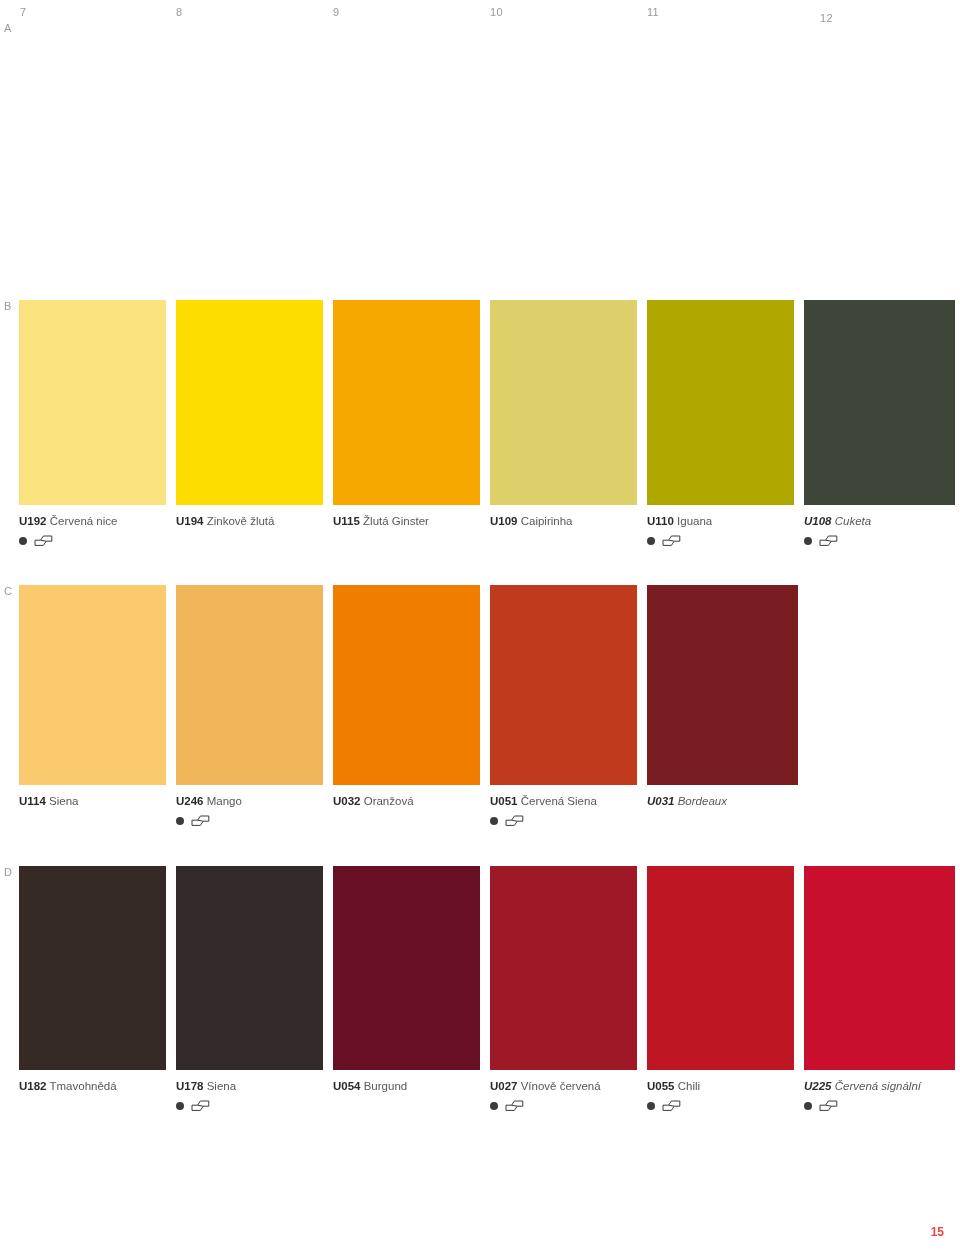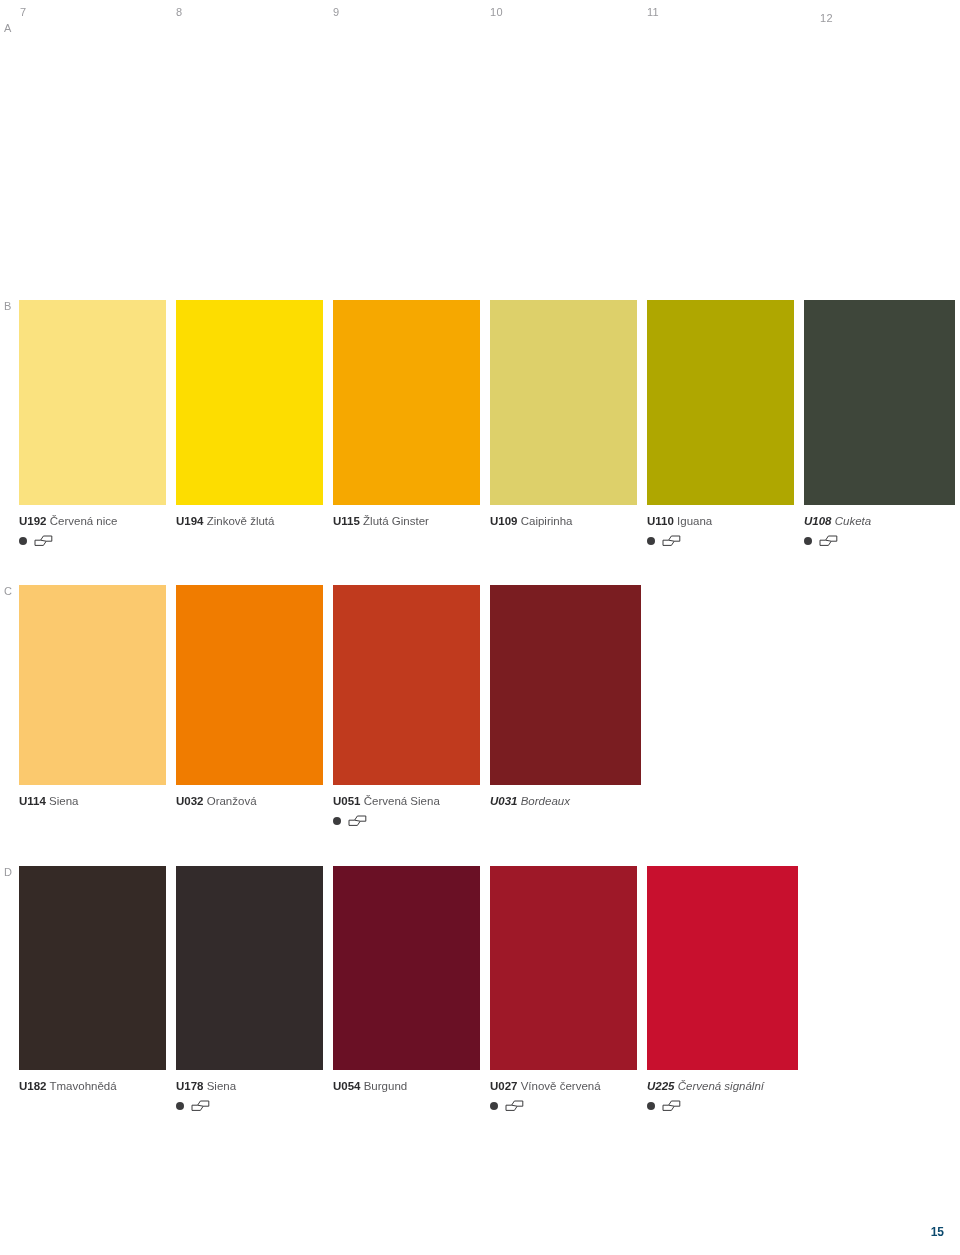--- a/index.html
+++ b/index.html
@@ -102,21 +102,21 @@
 
   .band-icon { display: block; }
 
   
   .page-number {
     position: absolute;
     right: 16px;
     bottom: 16px;
     font-size: 12px;
     font-weight: bold;
-    color: #0c4a6e;
+    color: #ef4444;
     font-family: "Liberation Sans", sans-serif;
   }
 </style>
 </head>
 <body>
 
 <div class="page">
 
   <div class="col-ruler">
       <div class="col-num" style="left: 20px;">7</div>
@@ -209,20 +209,31 @@
           <div class="swatch-caption"><span class="swatch-code">U114</span> <span class="swatch-name">Siena</span></div>
           <div class="swatch-icons icons-hidden">
             <span class="dot-icon"></span>
             <svg width="19" height="11" viewBox="0 0 19 11" class="band-icon">
               <path d="M1 10.4 L1 5.2 L6.6 5.2 L9.4 1.0 L17.8 1.0 L17.8 6.2 L12.2 6.2 L9.4 10.4 Z" fill="none" stroke="#3c3c3e" stroke-width="1" stroke-linejoin="round"></path>
               <line x1="6.6" y1="5.2" x2="12.2" y2="6.2" stroke="#3c3c3e" stroke-width="1"></line>
             </svg>
           </div>
         </div>
         <div class="swatch-cell">
+          <div class="swatch-chip" style="height: 200px; background: rgb(242, 182, 90);"></div>
+          <div class="swatch-caption"><span class="swatch-code">U246</span> <span class="swatch-name">Mango</span></div>
+          <div class="swatch-icons">
+            <span class="dot-icon"></span>
+            <svg width="19" height="11" viewBox="0 0 19 11" class="band-icon">
+              <path d="M1 10.4 L1 5.2 L6.6 5.2 L9.4 1.0 L17.8 1.0 L17.8 6.2 L12.2 6.2 L9.4 10.4 Z" fill="none" stroke="#3c3c3e" stroke-width="1" stroke-linejoin="round"></path>
+              <line x1="6.6" y1="5.2" x2="12.2" y2="6.2" stroke="#3c3c3e" stroke-width="1"></line>
+            </svg>
+          </div>
+        </div>
+        <div class="swatch-cell">
           <div class="swatch-chip" style="height: 200px; background: rgb(240, 124, 0);"></div>
           <div class="swatch-caption"><span class="swatch-code">U032</span> <span class="swatch-name">Oranžová</span></div>
           <div class="swatch-icons icons-hidden">
             <span class="dot-icon"></span>
             <svg width="19" height="11" viewBox="0 0 19 11" class="band-icon">
               <path d="M1 10.4 L1 5.2 L6.6 5.2 L9.4 1.0 L17.8 1.0 L17.8 6.2 L12.2 6.2 L9.4 10.4 Z" fill="none" stroke="#3c3c3e" stroke-width="1" stroke-linejoin="round"></path>
               <line x1="6.6" y1="5.2" x2="12.2" y2="6.2" stroke="#3c3c3e" stroke-width="1"></line>
             </svg>
           </div>
         </div>
@@ -288,20 +299,31 @@
           <div class="swatch-caption"><span class="swatch-code">U027</span> <span class="swatch-name">Vínově červená</span></div>
           <div class="swatch-icons">
             <span class="dot-icon"></span>
             <svg width="19" height="11" viewBox="0 0 19 11" class="band-icon">
               <path d="M1 10.4 L1 5.2 L6.6 5.2 L9.4 1.0 L17.8 1.0 L17.8 6.2 L12.2 6.2 L9.4 10.4 Z" fill="none" stroke="#3c3c3e" stroke-width="1" stroke-linejoin="round"></path>
               <line x1="6.6" y1="5.2" x2="12.2" y2="6.2" stroke="#3c3c3e" stroke-width="1"></line>
             </svg>
           </div>
         </div>
         <div class="swatch-cell">
+          <div class="swatch-chip" style="height: 204px; background: rgb(190, 22, 34);"></div>
+          <div class="swatch-caption"><span class="swatch-code">U055</span> <span class="swatch-name">Chili</span></div>
+          <div class="swatch-icons">
+            <span class="dot-icon"></span>
+            <svg width="19" height="11" viewBox="0 0 19 11" class="band-icon">
+              <path d="M1 10.4 L1 5.2 L6.6 5.2 L9.4 1.0 L17.8 1.0 L17.8 6.2 L12.2 6.2 L9.4 10.4 Z" fill="none" stroke="#3c3c3e" stroke-width="1" stroke-linejoin="round"></path>
+              <line x1="6.6" y1="5.2" x2="12.2" y2="6.2" stroke="#3c3c3e" stroke-width="1"></line>
+            </svg>
+          </div>
+        </div>
+        <div class="swatch-cell">
           <div class="swatch-chip" style="height: 204px; background: rgb(200, 16, 46);"></div>
           <div class="swatch-caption"><span class="swatch-code">U225</span> <span class="swatch-name">Červená signální</span></div>
           <div class="swatch-icons">
             <span class="dot-icon"></span>
             <svg width="19" height="11" viewBox="0 0 19 11" class="band-icon">
               <path d="M1 10.4 L1 5.2 L6.6 5.2 L9.4 1.0 L17.8 1.0 L17.8 6.2 L12.2 6.2 L9.4 10.4 Z" fill="none" stroke="#3c3c3e" stroke-width="1" stroke-linejoin="round"></path>
               <line x1="6.6" y1="5.2" x2="12.2" y2="6.2" stroke="#3c3c3e" stroke-width="1"></line>
             </svg>
           </div>
         </div>

